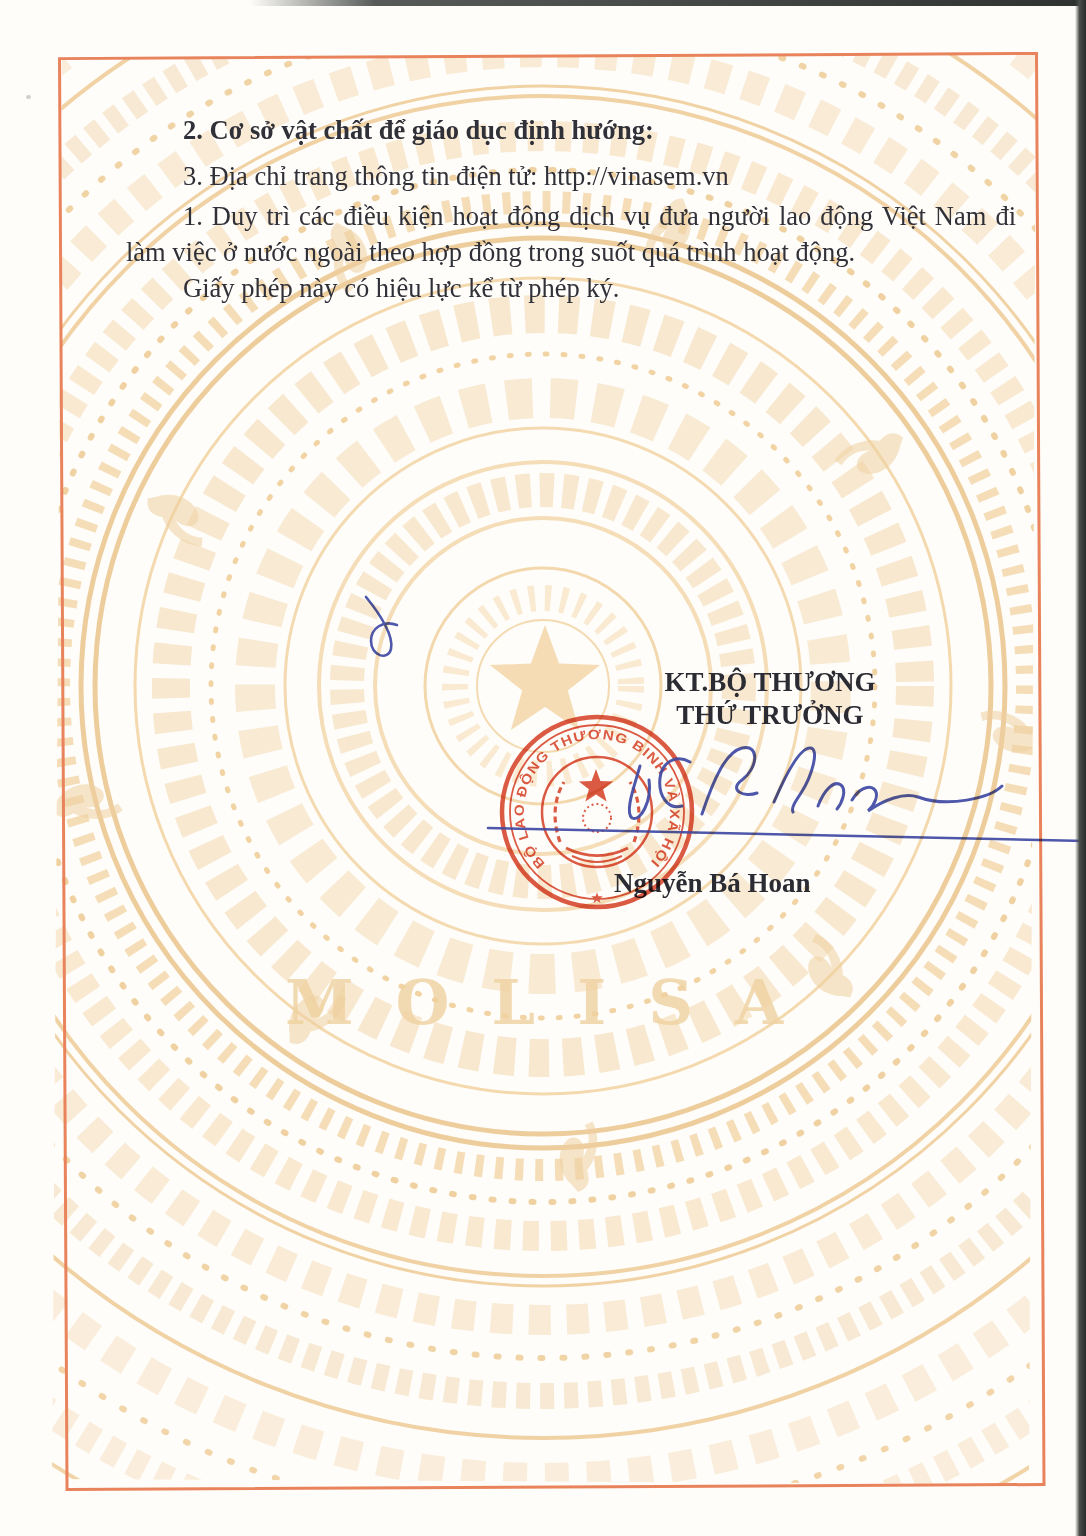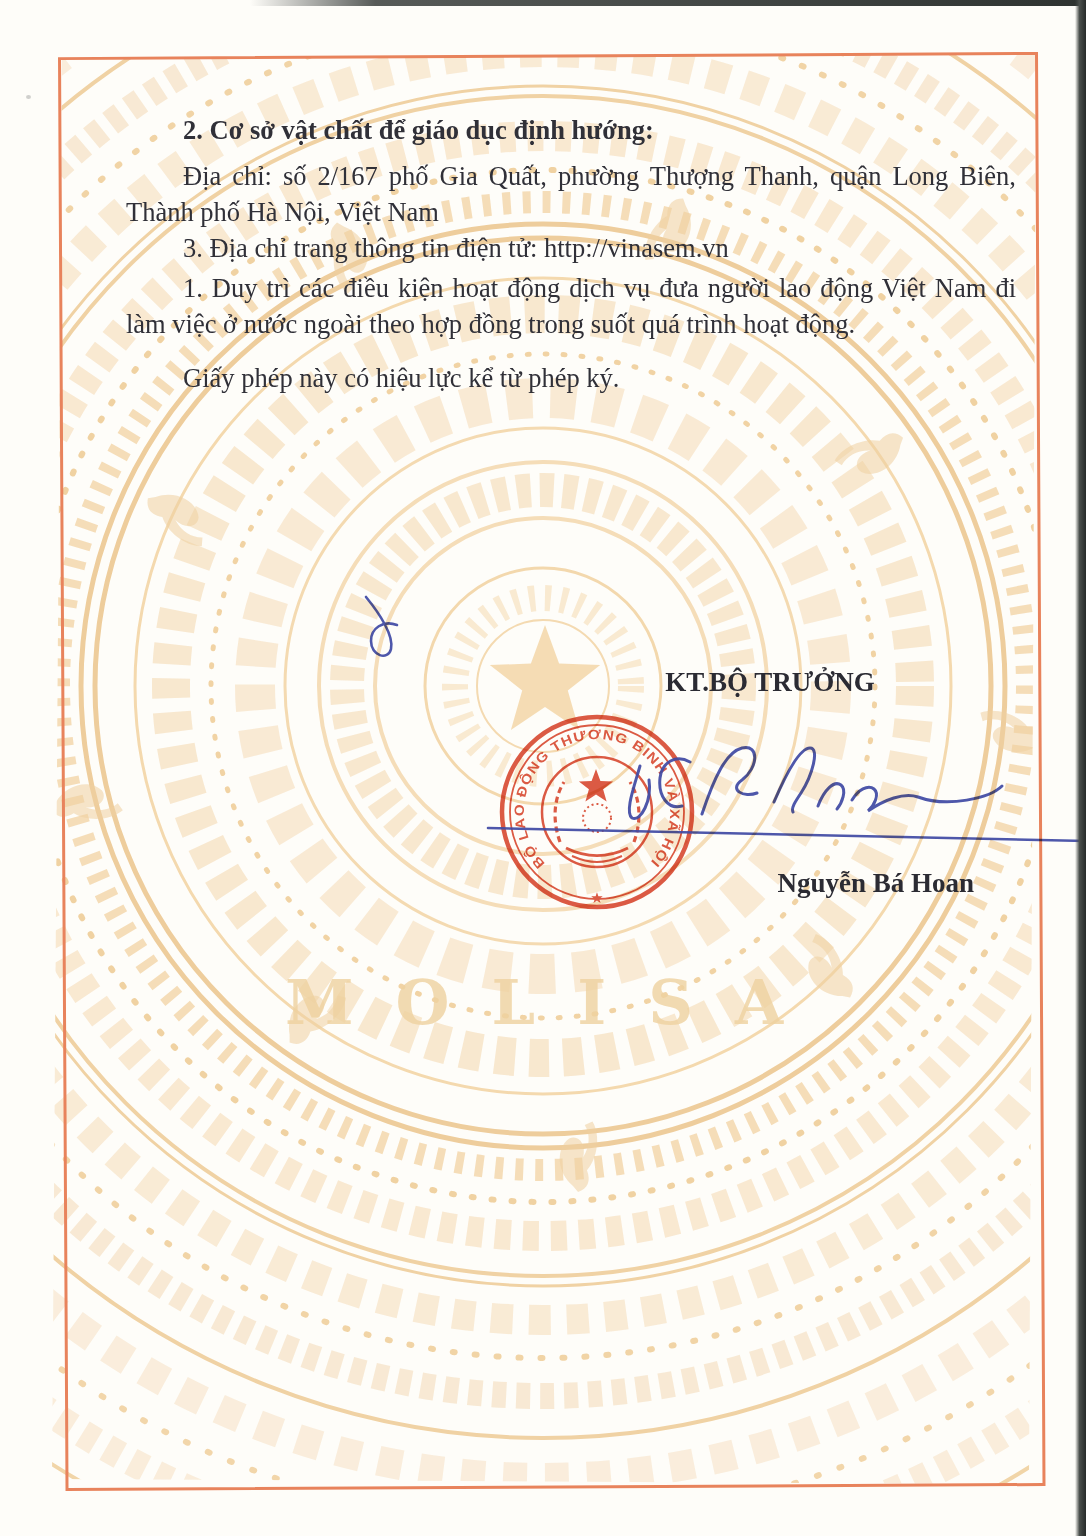--- a/index.html
+++ b/index.html
@@ -23,25 +23,25 @@
   .wm-svg{position:absolute;left:0;top:0;}
   .molisa{position:absolute;left:0;top:966px;width:1086px;text-align:center;
     font-family:"DejaVu Serif",serif;font-weight:bold;font-size:62px;line-height:74px;
     letter-spacing:42px;padding-left:24px;box-sizing:border-box;
     color:#efd2a0;opacity:.8;}
   
   .textblock{position:absolute;left:126px;top:112px;width:890px;
     font-size:26.5px;line-height:36px;color:#303038;}
   .para{margin:0;text-indent:57px;text-align:justify;}
   .hd{font-weight:bold;text-align:left;}
-  .m10{margin-bottom:10px;font-weight:bold;} .m4{margin-bottom:4px;} .m2{margin-bottom:18px;} .m0{margin-bottom:0;}
+  .m10{margin-bottom:10px;font-weight:bold;} .m4{margin-bottom:4px;} .m2{margin-bottom:0;} .m0{margin-bottom:0;}
   .note{font-style:italic;margin-left:-14px;width:902px;}
   .sigblock{position:absolute;left:590px;top:666px;width:360px;text-align:center;
     font-weight:bold;font-size:27px;line-height:33px;color:#2b2b33;}
-  .signer-name{position:absolute;left:614px;top:868px;width:360px;text-align:right;
+  .signer-name{position:absolute;left:614px;top:868px;width:360px;text-align:left;
     font-weight:bold;font-size:27px;color:#2b2b33;}
   .overlay{position:absolute;left:0;top:0;pointer-events:none;mix-blend-mode:multiply;}
 </style>
 </head>
 <body>
 
 <div class="page">
 
   <div class="wm-clip">
     <svg class="wm-svg" width="1086" height="1536" viewBox="0 0 1086 1536">
@@ -94,28 +94,28 @@
         <use href="#bird" transform="translate(543,686) rotate(340) translate(-30,-500) rotate(100)"></use>
       </g>
     </svg>
     <div class="molisa">MOLISA</div>
   </div>
 
   <div class="frame"></div>
 
   <div class="textblock">
     <p class="para m10">2. Cơ sở vật chất để giáo dục định hướng:</p>
-    <p class="para m0">Địa chỉ: số 2/167 phố Gia Quất, phường Thượng Thanh, quận Long Biên, Thành phố Hà Nội, Việt Nam</p>
     <p class="para m4">3. Địa chỉ trang thông tin điện tử: http://vinasem.vn</p>
     <p class="para m2">1. Duy trì các điều kiện hoạt động dịch vụ đưa người lao động Việt Nam đi làm việc ở nước ngoài theo hợp đồng trong suốt quá trình hoạt động.</p>
     <p class="para m4">Giấy phép này có hiệu lực kể từ phép ký.</p>
   </div>
 
   <div class="sigblock">
-    <div>KT.BỘ TRƯỞNG</div>
+    <div>KT.BỘ THƯƠNG</div>
+    <div>THỨ TRƯỞNG</div>
   </div>
   <div class="signer-name">Nguyễn Bá Hoan</div>
 
   <svg class="overlay" width="1086" height="1536" viewBox="0 0 1086 1536">
 
     <g opacity="0.9">
       <g fill="none" stroke="#d94a31">
         <circle cx="597" cy="812" r="95" stroke-width="4.5"></circle>
         <circle cx="597" cy="812" r="87" stroke-width="1.8"></circle>
         <circle cx="597" cy="812" r="55" stroke-width="2.5"></circle>

